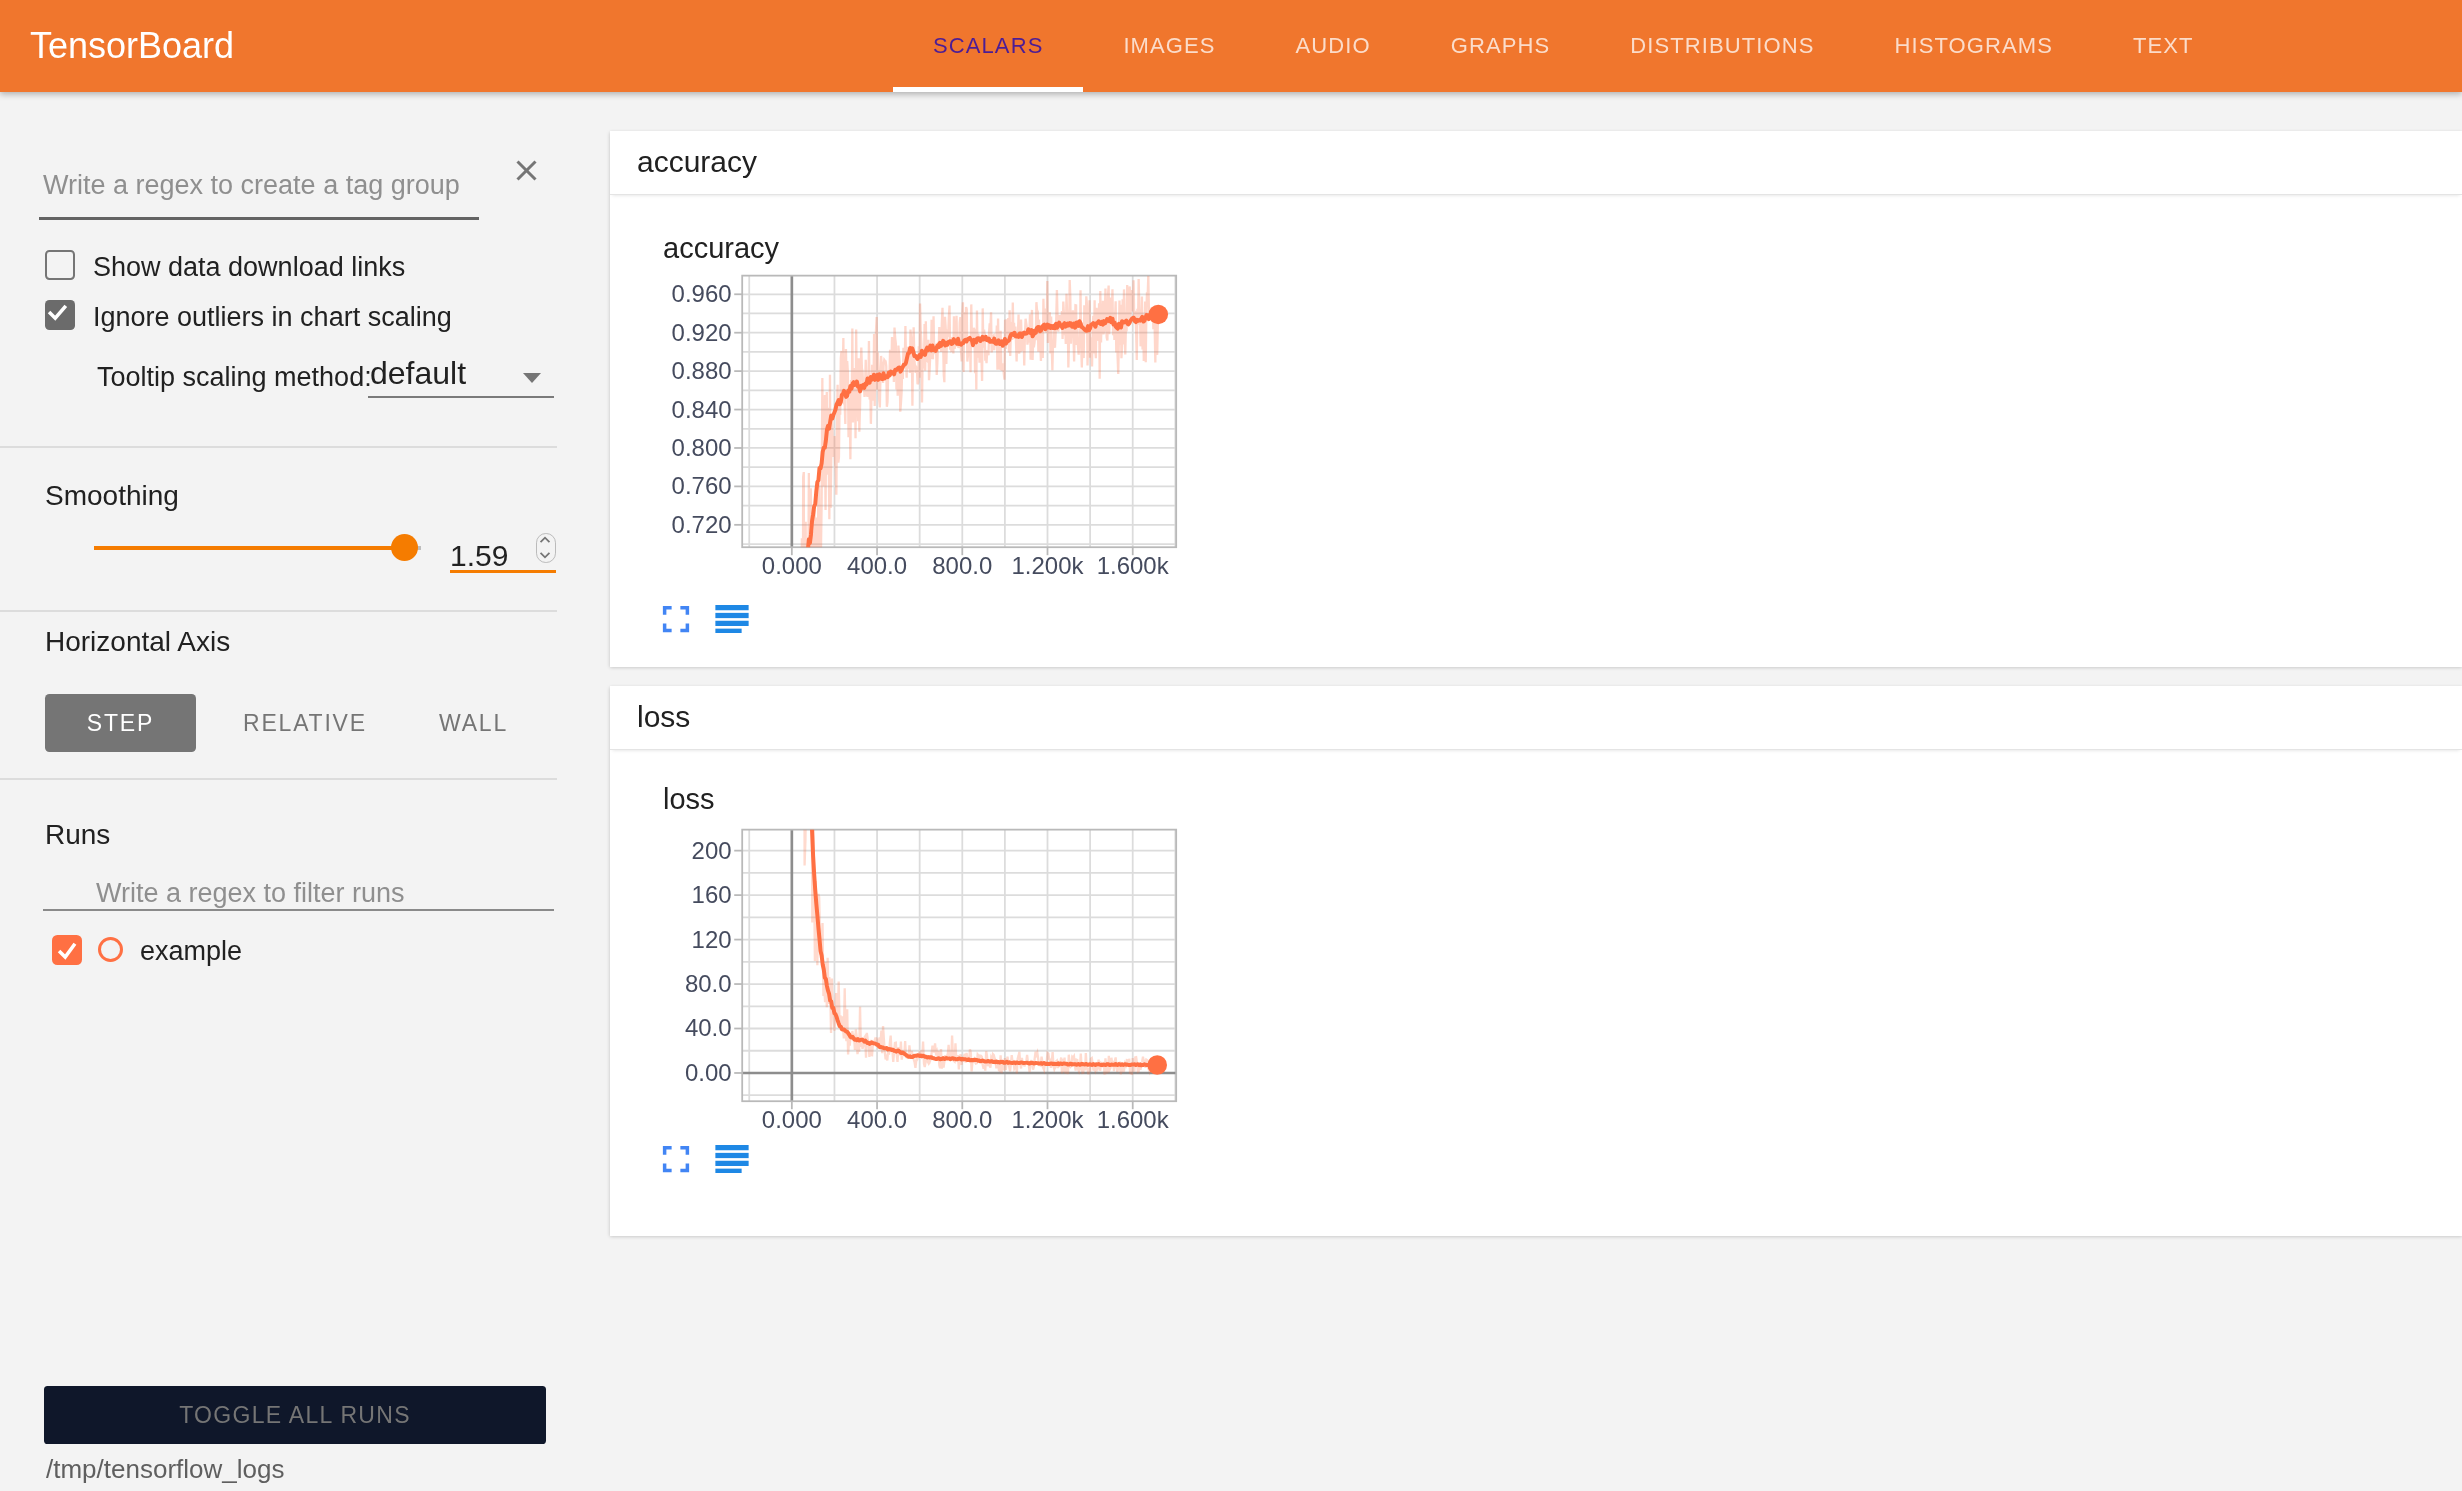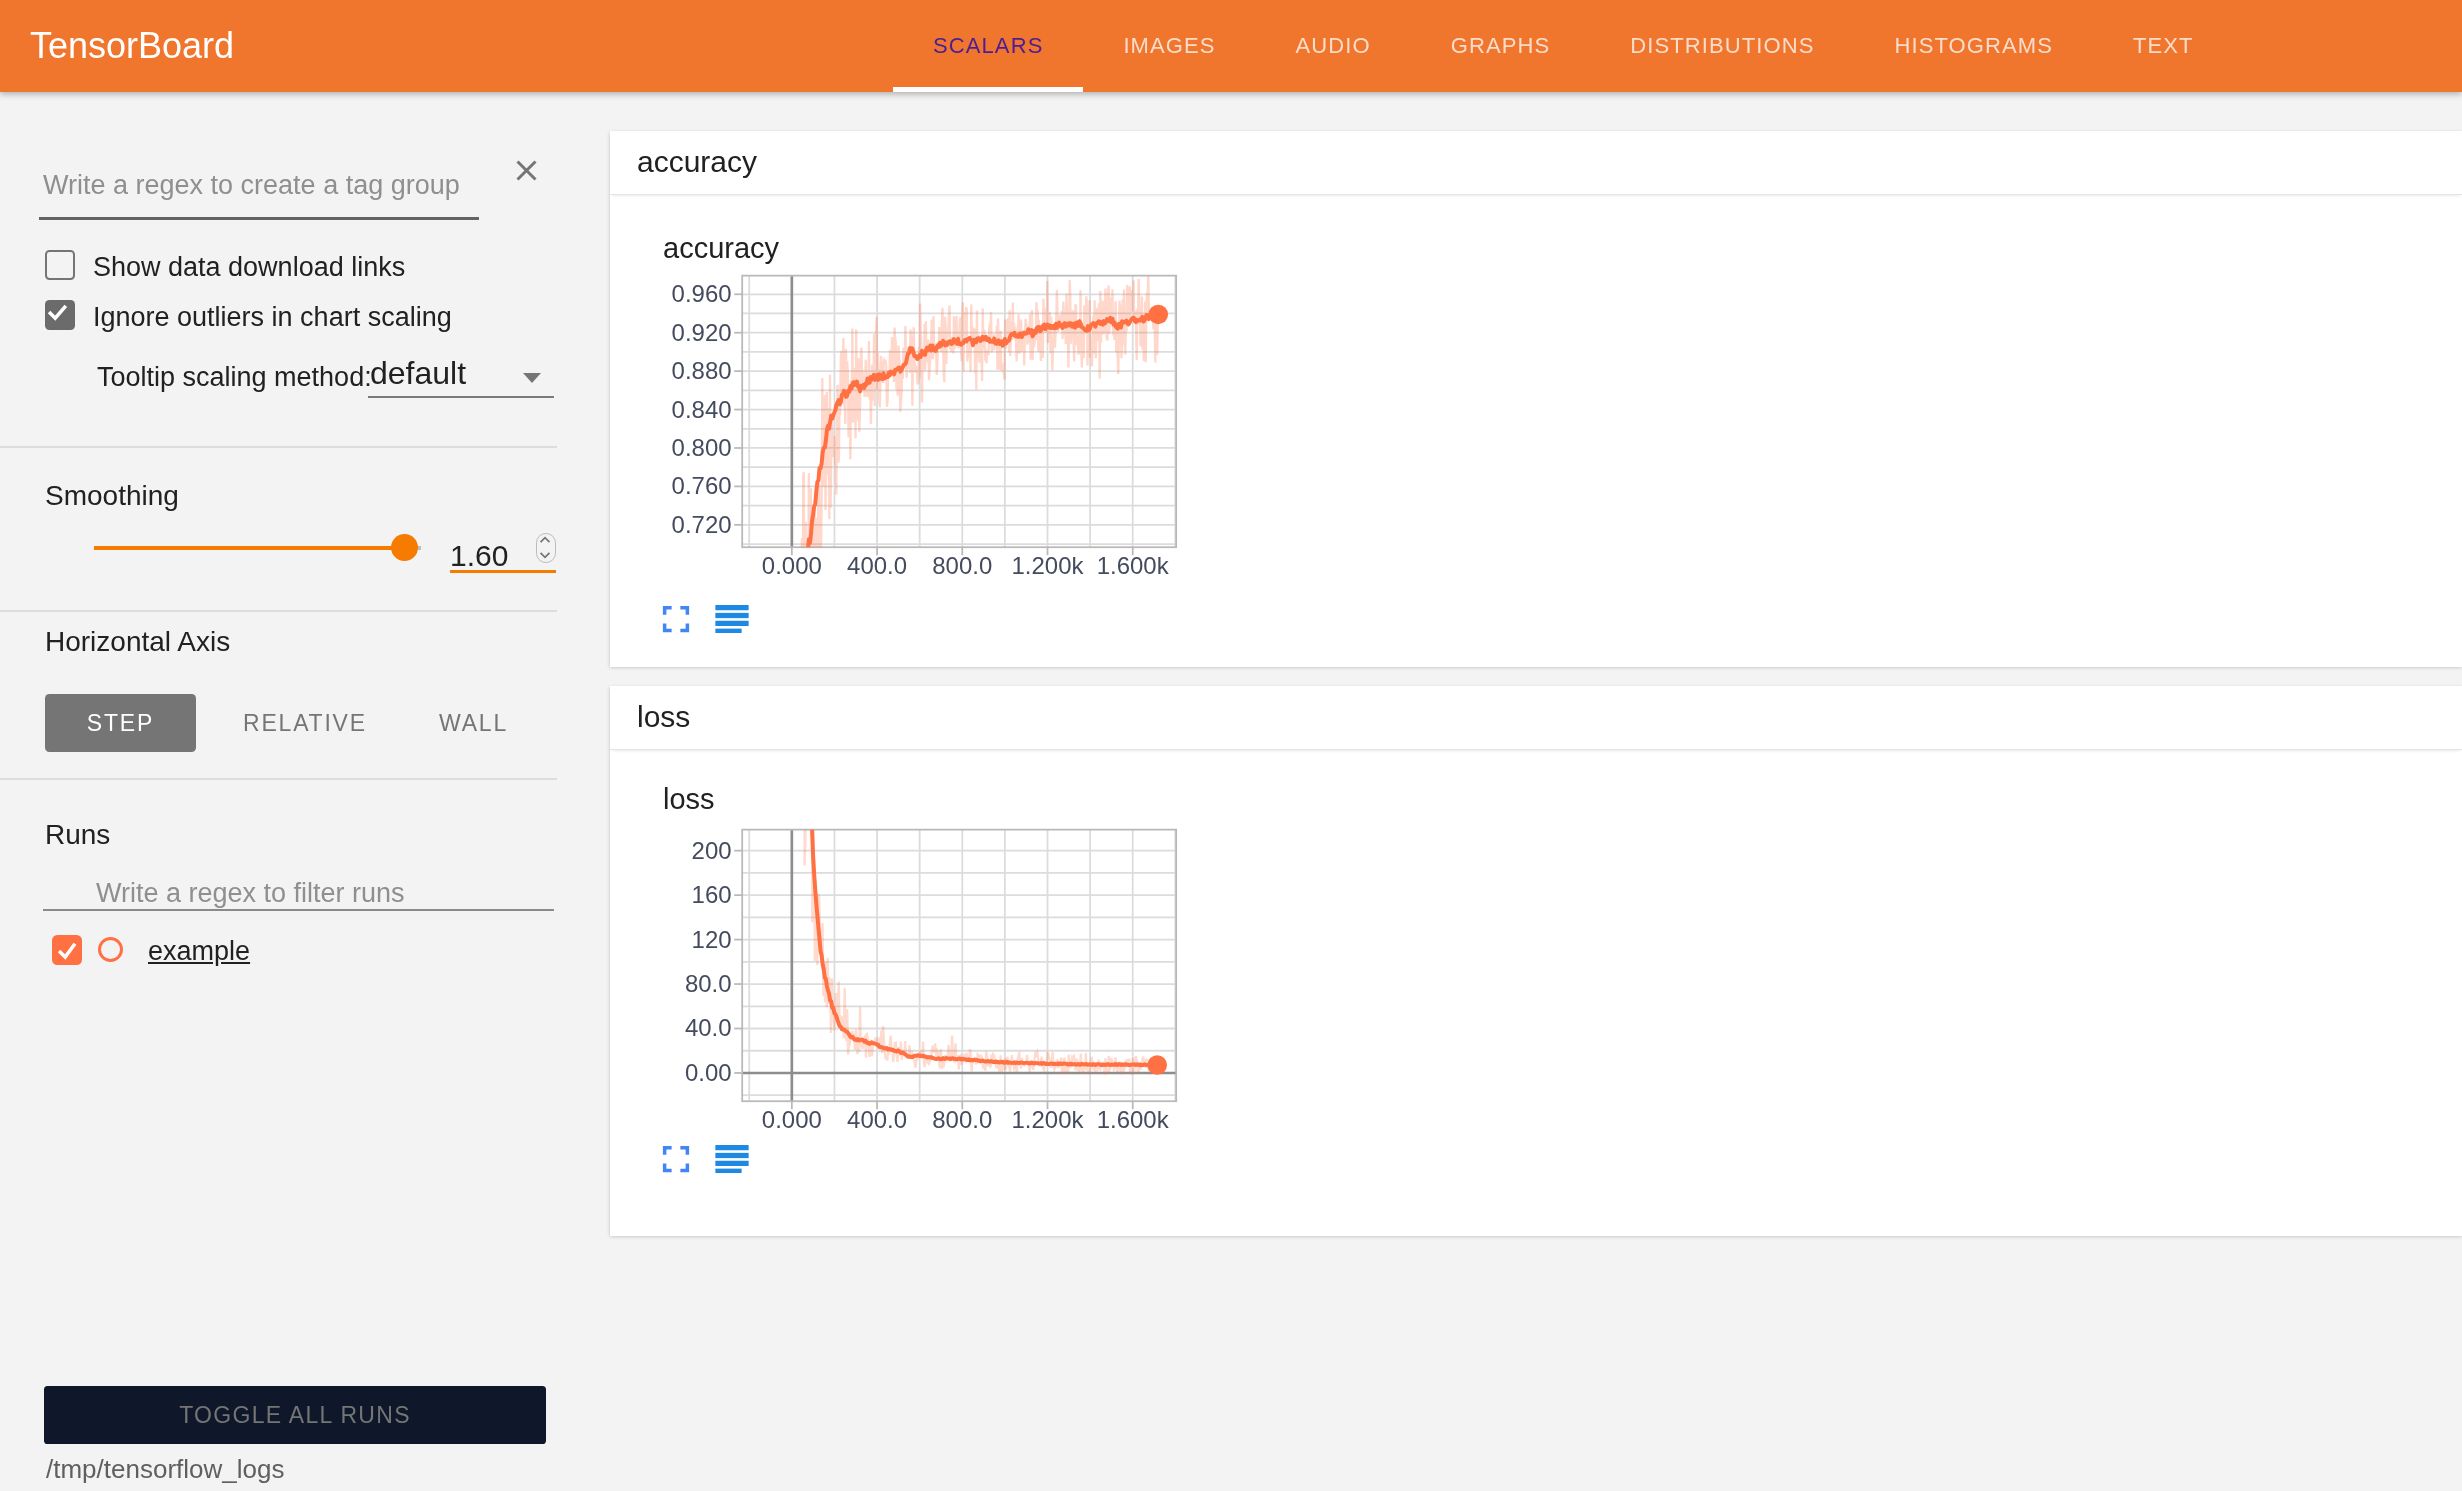--- a/index.html
+++ b/index.html
@@ -87,21 +87,21 @@
     <div style="position:absolute; left:370px; top:355px; font-size:32px; color:#212121;">default</div>
     <div style="position:absolute; left:523px; top:373px; width:0; height:0; border-left:9.8px solid transparent; border-right:9.8px solid transparent; border-top:10.7px solid #757575;"></div>
     <div class="underline" style="left:368px; top:396px; width:186px; height:1.8px; background:#7a7a7a;"></div>
 
     <div class="sb-divider" style="top:446px;"></div>
 
     <div class="sb-label" style="left:45px; top:480px;">Smoothing</div>
     <div style="position:absolute; left:94px; top:546px; width:311px; height:3.6px; background:#f57c00;"></div>
     <div style="position:absolute; left:405px; top:546px; width:16px; height:3.6px; background:#bdbdbd;"></div>
     <div style="position:absolute; left:391px; top:534px; width:27px; height:27px; border-radius:50%; background:#f57c00;"></div>
-    <div style="position:absolute; left:450px; top:539px; font-size:30px; color:#212121;">1.60</div>
+    <div style="position:absolute; left:450px; top:539px; font-size:30px; color:#212121;">1.59</div>
     <div style="position:absolute; left:536px; top:533px; width:19.5px; height:30px; border:1.8px solid #bbb; border-radius:9.8px;">
       <svg width="16" height="27" style="position:absolute;left:0;top:0;" viewBox="0 0 18 30">
         <polyline points="4,9 9,4 14,9" fill="none" stroke="#757575" stroke-width="2"></polyline>
         <polyline points="4,21 9,26 14,21" fill="none" stroke="#757575" stroke-width="2"></polyline>
       </svg>
     </div>
     <div class="underline" style="left:450px; top:570px; width:106px; background:#f57c00;"></div>
 
     <div class="sb-divider" style="top:610px;"></div>
 
@@ -116,21 +116,21 @@
     <div class="placeholder" style="left:57px; top:878px;margin-left:39px;">Write a regex to filter runs</div>
     <div class="underline" style="left:43px; top:909px; width:511px; height:1.8px; background:#8a8a8a;"></div>
 
     <div id="runs-list">
         <div class="checkbox checked-orange" style="left: 52px; top: 935px; border-radius: 5.3px;">
           <svg width="30" height="30" style="position:absolute;left:0;top:0;" viewBox="0 0 34 34">
             <polyline points="8,18 15,25 26,10" fill="none" stroke="#fff" stroke-width="4"></polyline>
           </svg>
         </div>
         <div style="position: absolute; left: 98px; top: 937px; width: 25px; height: 25px; border: 3.6px solid rgb(255, 112, 67); border-radius: 50%;"></div>
-        <div class="cb-label" style="left: 148px; top: 936px; text-decoration: underline;">example</div>
+        <div class="cb-label" style="left: 140px; top: 936px;">example</div>
       </div>
 
     <div class="toggle-btn">TOGGLE ALL RUNS</div>
     <div class="logdir">/tmp/tensorflow_logs</div>
   </aside>
 
   <main>
     <section class="group" style="top:131px; height:536px;">
       <div class="group-header">
         <span class="group-title">accuracy</span>

